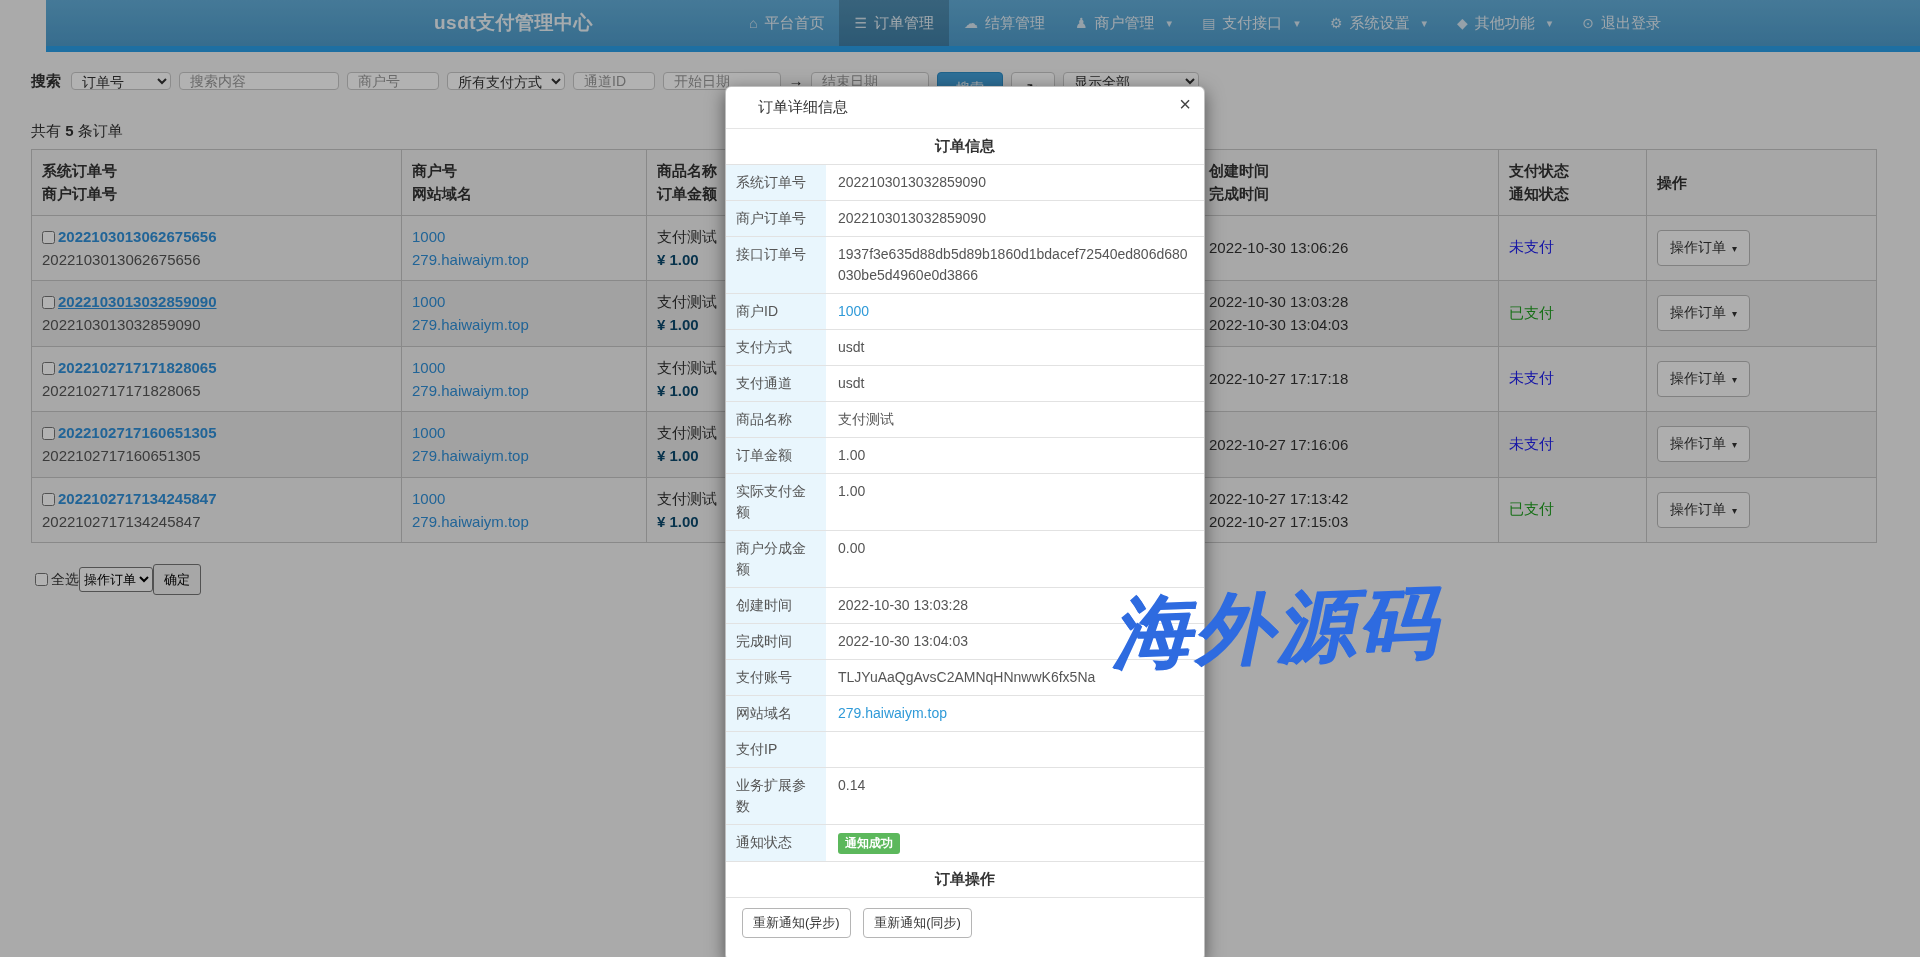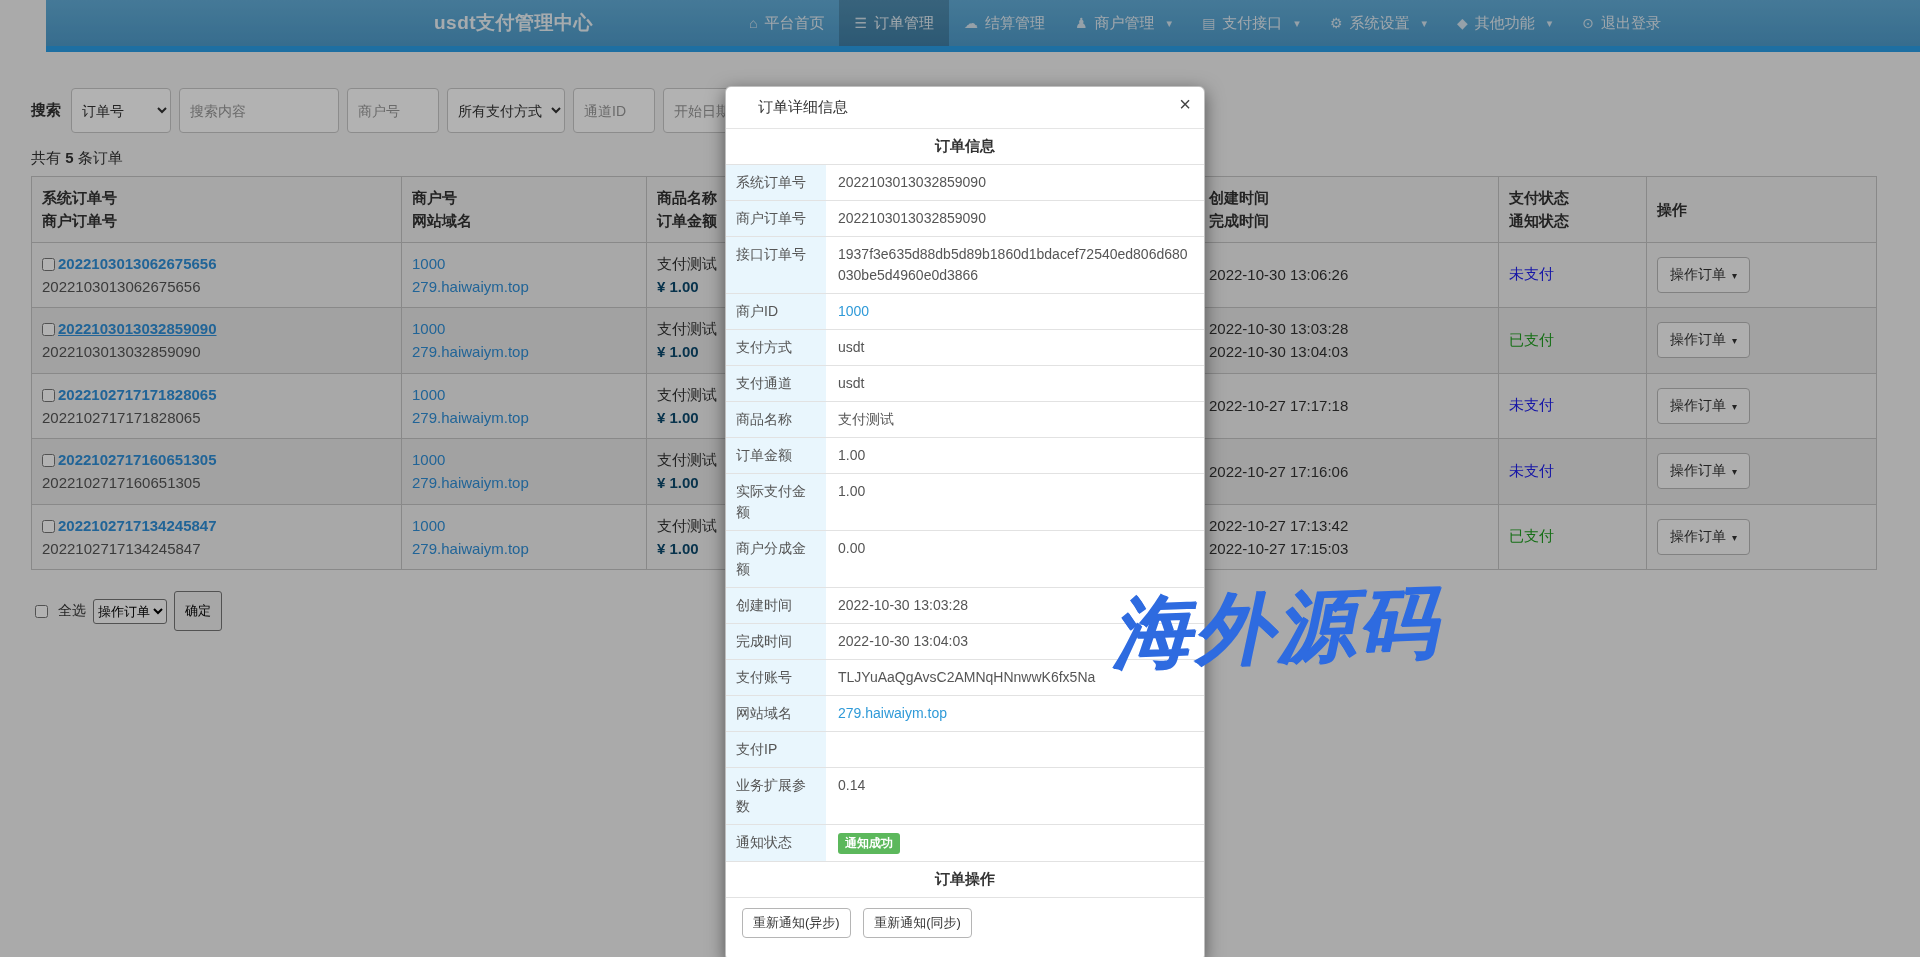--- a/index.html
+++ b/index.html
@@ -13,23 +13,23 @@
     border-bottom:6px solid #2a9fe8;position:relative;margin-left:46px;}
   .brand{position:absolute;left:388px;top:0;line-height:46px;color:#eef5f9;
     font-size:19px;font-weight:600;letter-spacing:.5px}
   .nav-menu{position:absolute;left:688px;top:0;display:flex;list-style:none;margin:0;padding:0}
   .nav-item{line-height:46px;height:46px;padding:0 15px;color:#e5eff6;font-size:15px;
     cursor:pointer;display:flex;align-items:center;gap:7px;white-space:nowrap}
   .nav-item.active{background:rgba(0,0,0,.18)}
   .nav-icon{font-size:14px;opacity:.9}
   .has-caret::after{content:"▾";font-size:11px;margin-left:5px;opacity:.9}
   
-  .toolbar{display:flex;align-items:center;margin:36px 0 0 31px}
+  .toolbar{display:flex;align-items:flex-start;margin:20px 0 0 31px}
   .toolbar .lbl{font-size:15px;font-weight:bold;color:#333;margin-right:10px}
-  .ctl{height:45px;border:1px solid #c9c9c9;border-radius:4px;background:#fff;
+  .ctl{height:18px;border:1px solid #c9c9c9;border-radius:4px;background:#fff;
     font-size:14px;color:#333;padding:0 10px;margin-right:8px;box-sizing:border-box;
     font-family:inherit}
   input.ctl::placeholder{color:#999}
   select.ctl{padding:0 6px}
   .w-ordertype{width:100px}.w-keyword{width:160px}.w-merchant{width:92px}
   .w-paymethod{width:118px}.w-channel{width:82px}.w-date{width:118px;margin-right:0}
   .date-arrow{width:30px;text-align:center;font-size:15px;color:#222;margin-right:0}
   .btn-search{height:34px;width:66px;background:#419fd9;border:1px solid #2e8fc8;
     color:#fff;font-size:14px;border-radius:4px;margin-right:8px;cursor:pointer;font-family:inherit}
   .btn-refresh{height:34px;width:44px;background:#fff;border:1px solid #c9c9c9;
@@ -50,24 +50,24 @@
   a.order-link{font-weight:bold}
   a.order-link.visited{text-decoration:underline}
   .amount{font-weight:bold;color:#0c4a6e}
   .st-unpaid{color:#2222ee}
   .st-paid{color:#22a022}
   .row-check{margin:0 3px 0 0;vertical-align:-2px}
   .action-btn{background:#fafafa;border:1px solid #b9b9b9;border-radius:4px;
     padding:8px 12px;font-size:14px;color:#333;cursor:pointer;font-family:inherit}
   .action-btn::after{content:"▾";font-size:10px;margin-left:6px}
   
-  .bulkbar{margin:21px 0 0 31px;display:flex;align-items:center;gap:7px;font-size:14px;color:#333}
+  .bulkbar{margin:21px 0 0 31px;display:flex;align-items:center;font-size:14px;color:#333}
   .bulkbar select{height:25px;border:1px solid #767676;border-radius:3px;background:#fdfdfd;
     font-size:13px;font-family:inherit}
-  .bulkbar button{height:40px;border:1px solid #767676;border-radius:3px;background:#efefef;
+  .bulkbar button{height:31px;border:1px solid #767676;border-radius:3px;background:#efefef;
     font-size:13px;padding:0 10px;cursor:pointer;font-family:inherit}
   
   .backdrop{position:absolute;left:0;top:0;right:0;bottom:0;background:rgba(0,0,0,.30);z-index:50}
   .modal{position:absolute;left:725px;top:86px;width:478px;background:#fff;z-index:60;
     border:1px solid rgba(0,0,0,.25);border-radius:6px;overflow:hidden;
     box-shadow:0 5px 18px rgba(0,0,0,.5)}
   .modal-header{padding:11px 32px;border-bottom:1px solid #e5e5e5;font-size:15px;color:#333;position:relative}
   .modal-close{position:absolute;right:13px;top:7px;font-size:20px;color:#444;cursor:pointer;line-height:1}
   .m-section{text-align:center;font-weight:bold;font-size:15px;color:#333;padding:8px 14px}
   .m-row{display:flex;border-top:1px solid #e2e2e2}

